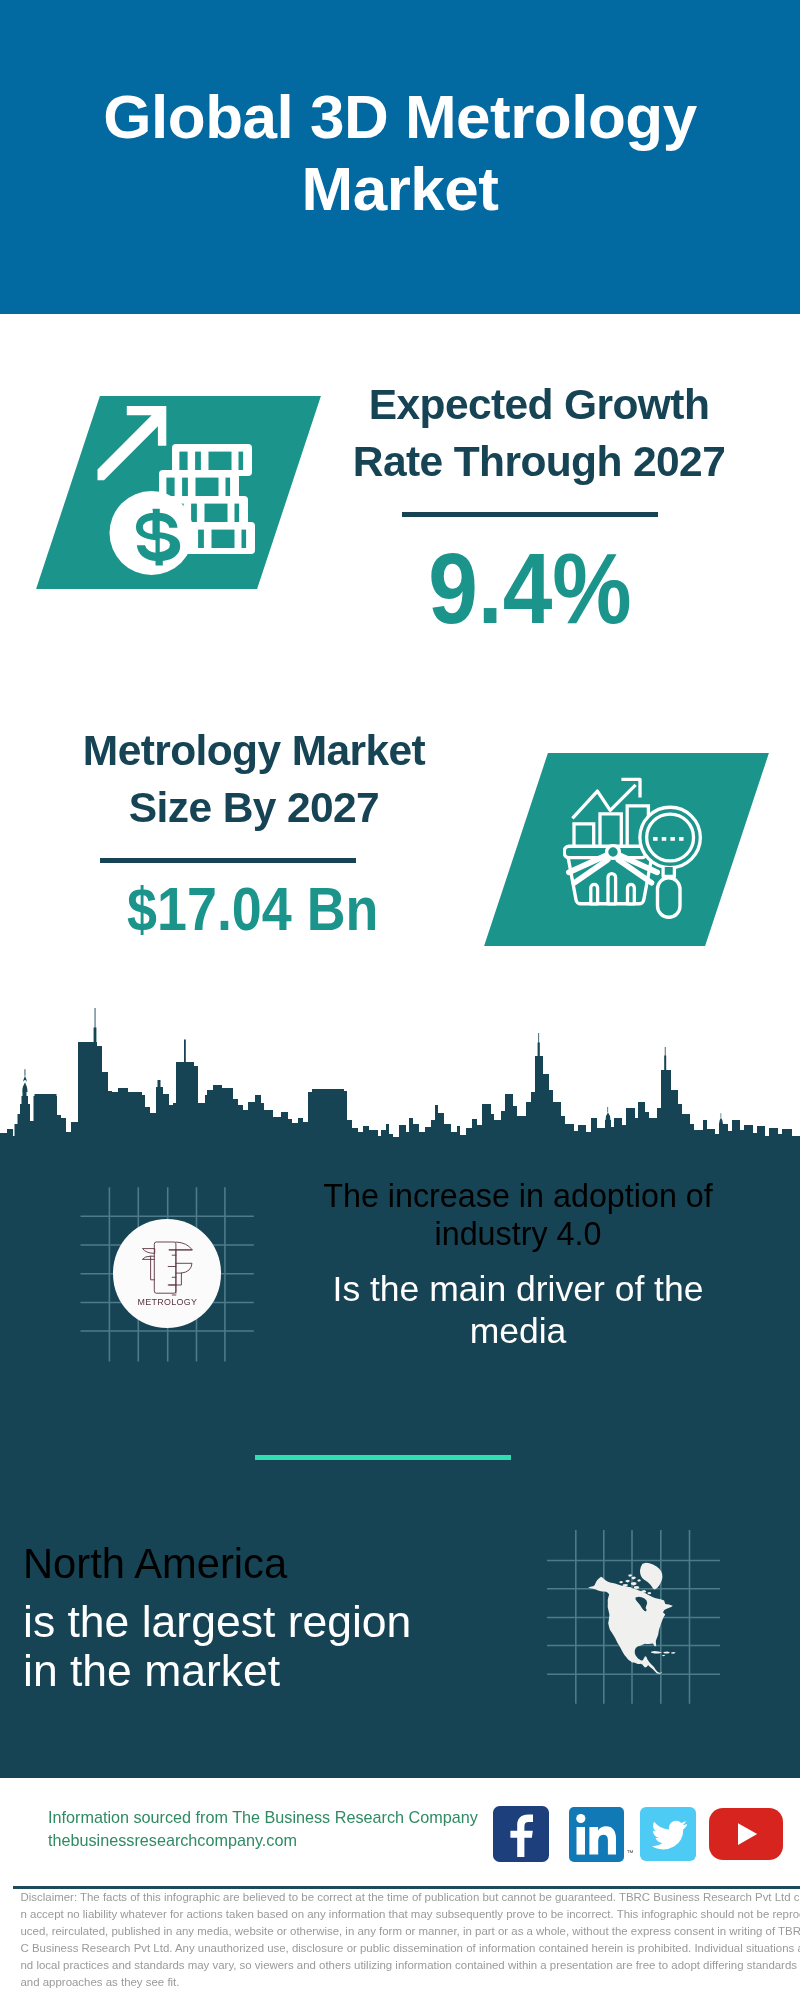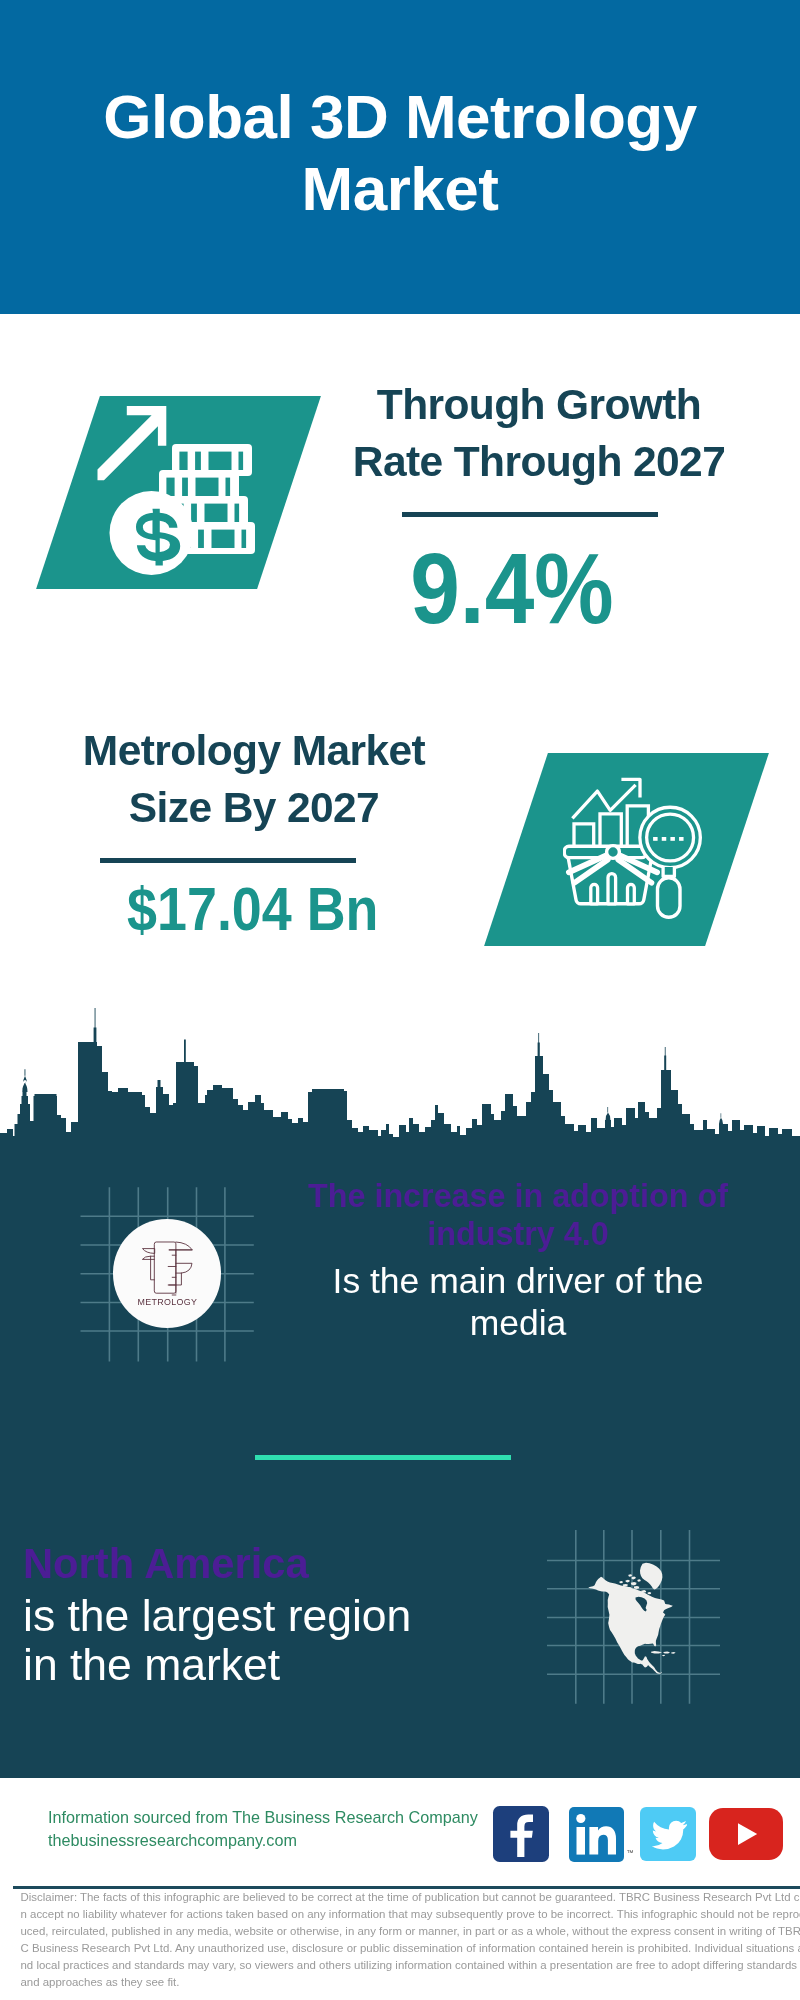--- a/index.html
+++ b/index.html
@@ -24,28 +24,28 @@
   .stat-value { position:absolute; color:#1b948c; font-weight:bold;
                 text-align:center; line-height:1; white-space:nowrap; }
   .stat-value > span { display:inline-block; }
 
   
   .dark { position:absolute; left:0; top:1005px; width:800px; height:773px; }
   .dark-bg { position:absolute; left:0; top:168px; width:800px; height:605px; background:#164455; }
   .skyline { position:absolute; left:0; top:0; width:800px; height:170px; display:block; }
   .grid-svg { position:absolute; }
   .badge { position:absolute; border-radius:50%; background:#fbfbfb; }
-  .hl { color:#4c1d95; font-weight:bold; font-size:32.3px; line-height:1.19; }
-  .body-txt { color:#ffffff; font-weight:normal; font-size:35.5px; line-height:1.18; margin-top:7px; }
+  .hl { color:#000000; font-weight:normal; font-size:32.3px; line-height:1.19; }
+  .body-txt { color:#ffffff; font-weight:normal; font-size:35.5px; line-height:1.18; margin-top:15px; }
   .driver-text { position:absolute; left:293px; top:1177px; width:450px;
                  text-align:center; }
   .region-text { position:absolute; left:23px; top:1539px; width:550px;
                  text-align:left; }
   .region-text .hl { font-size:41.7px; line-height:1.19; }
-  .region-text .body-txt { font-size:44.5px; line-height:1.12; margin-top:2px; }
+  .region-text .body-txt { font-size:44.5px; line-height:1.12; margin-top:8px; }
   .teal-rule { position:absolute; left:255px; top:1455px; width:256px; height:5px;
                background:#2fdfb0; }
 
   
   .footer { position:absolute; left:0; top:1778px; width:800px; height:222px; background:#fff;margin-left:13px; }
   .src { position:absolute; left:35px; top:31px; color:#2e8b62; font-size:16.2px; line-height:1.07; }
   .src div { margin-bottom:6px; }
   .sq { position:absolute; border-radius:9px; display:block; }
   .sq.fb { background:#1d3f7c; }
   .sq.li { background:#1179b6; }
@@ -91,25 +91,25 @@
         q-0.6 -3.4 -3.5 -5.3 q-2.2 -1.4 -5.9 -1.8 v11.6
         q11.1 1.5 15.6 4.6 q4.6 3.2 4.6 9.1 q0 6.4 -5.1 10.5 q-4.6 3.7 -12.1 4.4
         v4.5 h-7.2 v-4.5 q-8.2 -0.7 -13.0 -4.8 q-4.9 -4.2 -5.4 -11.0 h8.1
         q0.6 3.6 3.9 5.6 q2.5 1.5 6.4 2.0 v-12.4
         q-10.4 -1.4 -14.8 -4.5 q-4.5 -3.1 -4.5 -8.8 q0 -6.2 4.9 -10.2 q4.4 -3.6 11.9 -4.2 z
         M14.6 11.6 q-4.3 0.4 -6.7 2.1 q-2.8 2.0 -2.8 5.0 q0 3.0 2.8 4.6 q2.3 1.3 6.7 2.0 z
         M21.8 30.6 v12.8 q4.5 -0.5 7.0 -2.2 q3.1 -2.1 3.1 -5.2 q0 -2.9 -2.9 -4.4 q-2.4 -1.3 -7.2 -2.0 z"></path>
     </g>
   </svg>
   <div class="stat-label" style="left:314px; top:377px; width:450px;">
-    <div>Through Growth</div>
+    <div>Expected Growth</div>
     <div>Rate Through 2027</div>
   </div>
   <div class="rule" style="left:402px; top:512px; width:256px;"></div>
-  <div class="stat-value" style="left:312px; top:538px; width:400px; font-size:100px;text-align:center;"><span style="transform:scaleX(0.893);">9.4%</span></div>
+  <div class="stat-value" style="left:330px; top:538px; width:400px; font-size:100px;text-align:center;"><span style="transform:scaleX(0.893);">9.4%</span></div>
 
   <div class="dark">
     <svg class="skyline" width="800" height="170" viewBox="0 0 800 170" preserveAspectRatio="none">
       <path fill="#164455" d="M0 170.0 L0 128.0 L7.0 128.0 L7.0 124.0 L13.0 124.0 L13.0 131.0 L14.5 131.0 L14.5 119.0 L17.5 119.0 L17.5 109.0 L20.0 109.0 L20.0 99.0 L21.5 99.0 L21.5 91.0 L22.5 91.0 L22.5 83.0 L26.5 83.0 L26.5 91.0 L28.0 91.0 L28.0 99.0 L30.0 99.0 L30.0 116.0 L33.5 116.0 L33.5 91.0 L34.5 91.0 L34.5 89.0 L56.5 89.0 L56.5 91.0 L57.0 91.0 L57.0 110.0 L61.0 110.0 L61.0 113.0 L66.0 113.0 L66.0 127.0 L71.0 127.0 L71.0 117.0 L78.0 117.0 L78.0 37.0 L97.0 37.0 L97.0 41.0 L102.0 41.0 L102.0 67.0 L108.0 67.0 L108.0 86.0 L112.0 86.0 L112.0 87.0 L118.0 87.0 L118.0 83.0 L128.0 83.0 L128.0 87.0 L142.0 87.0 L142.0 90.0 L145.0 90.0 L145.0 102.0 L150.0 102.0 L150.0 108.0 L156.0 108.0 L156.0 82.0 L157.5 82.0 L157.5 75.0 L160.5 75.0 L160.5 82.0 L163.0 82.0 L163.0 89.0 L169.0 89.0 L169.0 100.0 L173.0 100.0 L173.0 98.0 L176.0 98.0 L176.0 57.0 L194.0 57.0 L194.0 61.0 L198.0 61.0 L198.0 98.0 L205.0 98.0 L205.0 90.0 L207.0 90.0 L207.0 85.0 L213.0 85.0 L213.0 80.0 L222.0 80.0 L222.0 83.0 L233.0 83.0 L233.0 94.0 L238.0 94.0 L238.0 100.0 L243.0 100.0 L243.0 105.0 L248.0 105.0 L248.0 97.0 L255.0 97.0 L255.0 90.0 L261.0 90.0 L261.0 98.0 L264.0 98.0 L264.0 105.0 L273.0 105.0 L273.0 112.0 L281.0 112.0 L281.0 107.0 L288.0 107.0 L288.0 114.0 L292.0 114.0 L292.0 118.0 L298.0 118.0 L298.0 113.0 L303.0 113.0 L303.0 117.0 L308.0 117.0 L308.0 87.0 L312.0 87.0 L312.0 84.0 L344.0 84.0 L344.0 86.0 L347.0 86.0 L347.0 115.0 L352.0 115.0 L352.0 123.0 L358.0 123.0 L358.0 127.0 L363.0 127.0 L363.0 121.0 L369.0 121.0 L369.0 125.0 L378.0 125.0 L378.0 131.0 L381.0 131.0 L381.0 125.0 L386.0 125.0 L386.0 119.0 L389.0 119.0 L389.0 129.0 L393.0 129.0 L393.0 132.0 L399.0 132.0 L399.0 120.0 L406.0 120.0 L406.0 127.0 L409.0 127.0 L409.0 113.0 L413.0 113.0 L413.0 119.0 L419.0 119.0 L419.0 127.0 L425.0 127.0 L425.0 122.0 L431.0 122.0 L431.0 115.0 L435.0 115.0 L435.0 100.0 L438.0 100.0 L438.0 108.0 L444.0 108.0 L444.0 119.0 L451.0 119.0 L451.0 127.0 L457.0 127.0 L457.0 121.0 L460.0 121.0 L460.0 130.0 L466.0 130.0 L466.0 123.0 L472.0 123.0 L472.0 114.0 L477.0 114.0 L477.0 120.0 L482.0 120.0 L482.0 99.0 L491.0 99.0 L491.0 109.0 L494.0 109.0 L494.0 115.0 L501.0 115.0 L501.0 106.0 L505.0 106.0 L505.0 89.0 L513.0 89.0 L513.0 101.0 L517.0 101.0 L517.0 111.0 L526.0 111.0 L526.0 97.0 L531.0 97.0 L531.0 87.0 L535.0 87.0 L535.0 51.0 L543.0 51.0 L543.0 69.0 L549.0 69.0 L549.0 85.0 L553.0 85.0 L553.0 97.0 L561.0 97.0 L561.0 111.0 L565.0 111.0 L565.0 119.0 L574.0 119.0 L574.0 126.0 L578.0 126.0 L578.0 120.0 L586.0 120.0 L586.0 127.0 L591.0 127.0 L591.0 113.0 L597.0 113.0 L597.0 123.0 L605.0 123.0 L605.0 115.0 L611.0 115.0 L611.0 122.0 L614.0 122.0 L614.0 113.0 L622.0 113.0 L622.0 120.0 L626.0 120.0 L626.0 103.0 L635.0 103.0 L635.0 113.0 L638.0 113.0 L638.0 97.0 L645.0 97.0 L645.0 107.0 L649.0 107.0 L649.0 113.0 L657.0 113.0 L657.0 103.0 L661.0 103.0 L661.0 65.0 L671.0 65.0 L671.0 85.0 L678.0 85.0 L678.0 99.0 L682.0 99.0 L682.0 109.0 L690.0 109.0 L690.0 119.0 L694.0 119.0 L694.0 125.0 L703.0 125.0 L703.0 115.0 L707.0 115.0 L707.0 124.0 L715.0 124.0 L715.0 129.0 L719.0 129.0 L719.0 119.0 L728.0 119.0 L728.0 126.0 L732.0 126.0 L732.0 115.0 L740.0 115.0 L740.0 125.0 L744.0 125.0 L744.0 120.0 L753.0 120.0 L753.0 128.0 L757.0 128.0 L757.0 121.0 L765.0 121.0 L765.0 131.0 L769.0 131.0 L769.0 123.0 L778.0 123.0 L778.0 129.0 L782.0 129.0 L782.0 124.0 L792.0 124.0 L792.0 131.0 L800.0 131.0 L800.0 131.0 L800 170.0 Z M22.3 87.0 q0 -6 2.6 -9 q2.6 3 2.6 9 Z M24.0 78.6 h2.0 v-3.4 h-2.0 Z M23.3 75.2 l1.7 -4.4 l1.7 4.4 l-1.7 4.4 Z M24.5 70.8 h0.9 v-6.6 h-0.9 Z M93.6 37.0 h2.8 v-14.5 h-2.8 Z M94.6 22.5 h0.9 v-19.5 h-0.9 Z M184.0 57.0 h1.8 v-22.5 h-1.8 Z M537.6 51.0 h2.2 v-13.5 h-2.2 Z M538.3 37.5 h0.8 v-9.5 h-0.8 Z M664.2 65.0 h2.0 v-14.5 h-2.0 Z M664.8 50.5 h0.8 v-8.5 h-0.8 Z M605.6 115.0 q0 -5 2.4 -7.5 q2.4 2.5 2.4 7.5 Z M607.4 107.5 h0.7 v-5.5 h-0.7 Z M719.0 119.0 q0 -4 2.0 -6.2 q2.0 2.2 2.0 6.2 Z M720.6 112.8 h0.6 v-4.5 h-0.6 Z"></path>
     </svg>
     <div class="dark-bg"></div>
   </div>
 
   <svg class="grid-svg" style="left:79px; top:1186px;" width="178" height="177" viewBox="0 0 178 177">
     <g stroke="#4e7b89" stroke-width="1.6">

